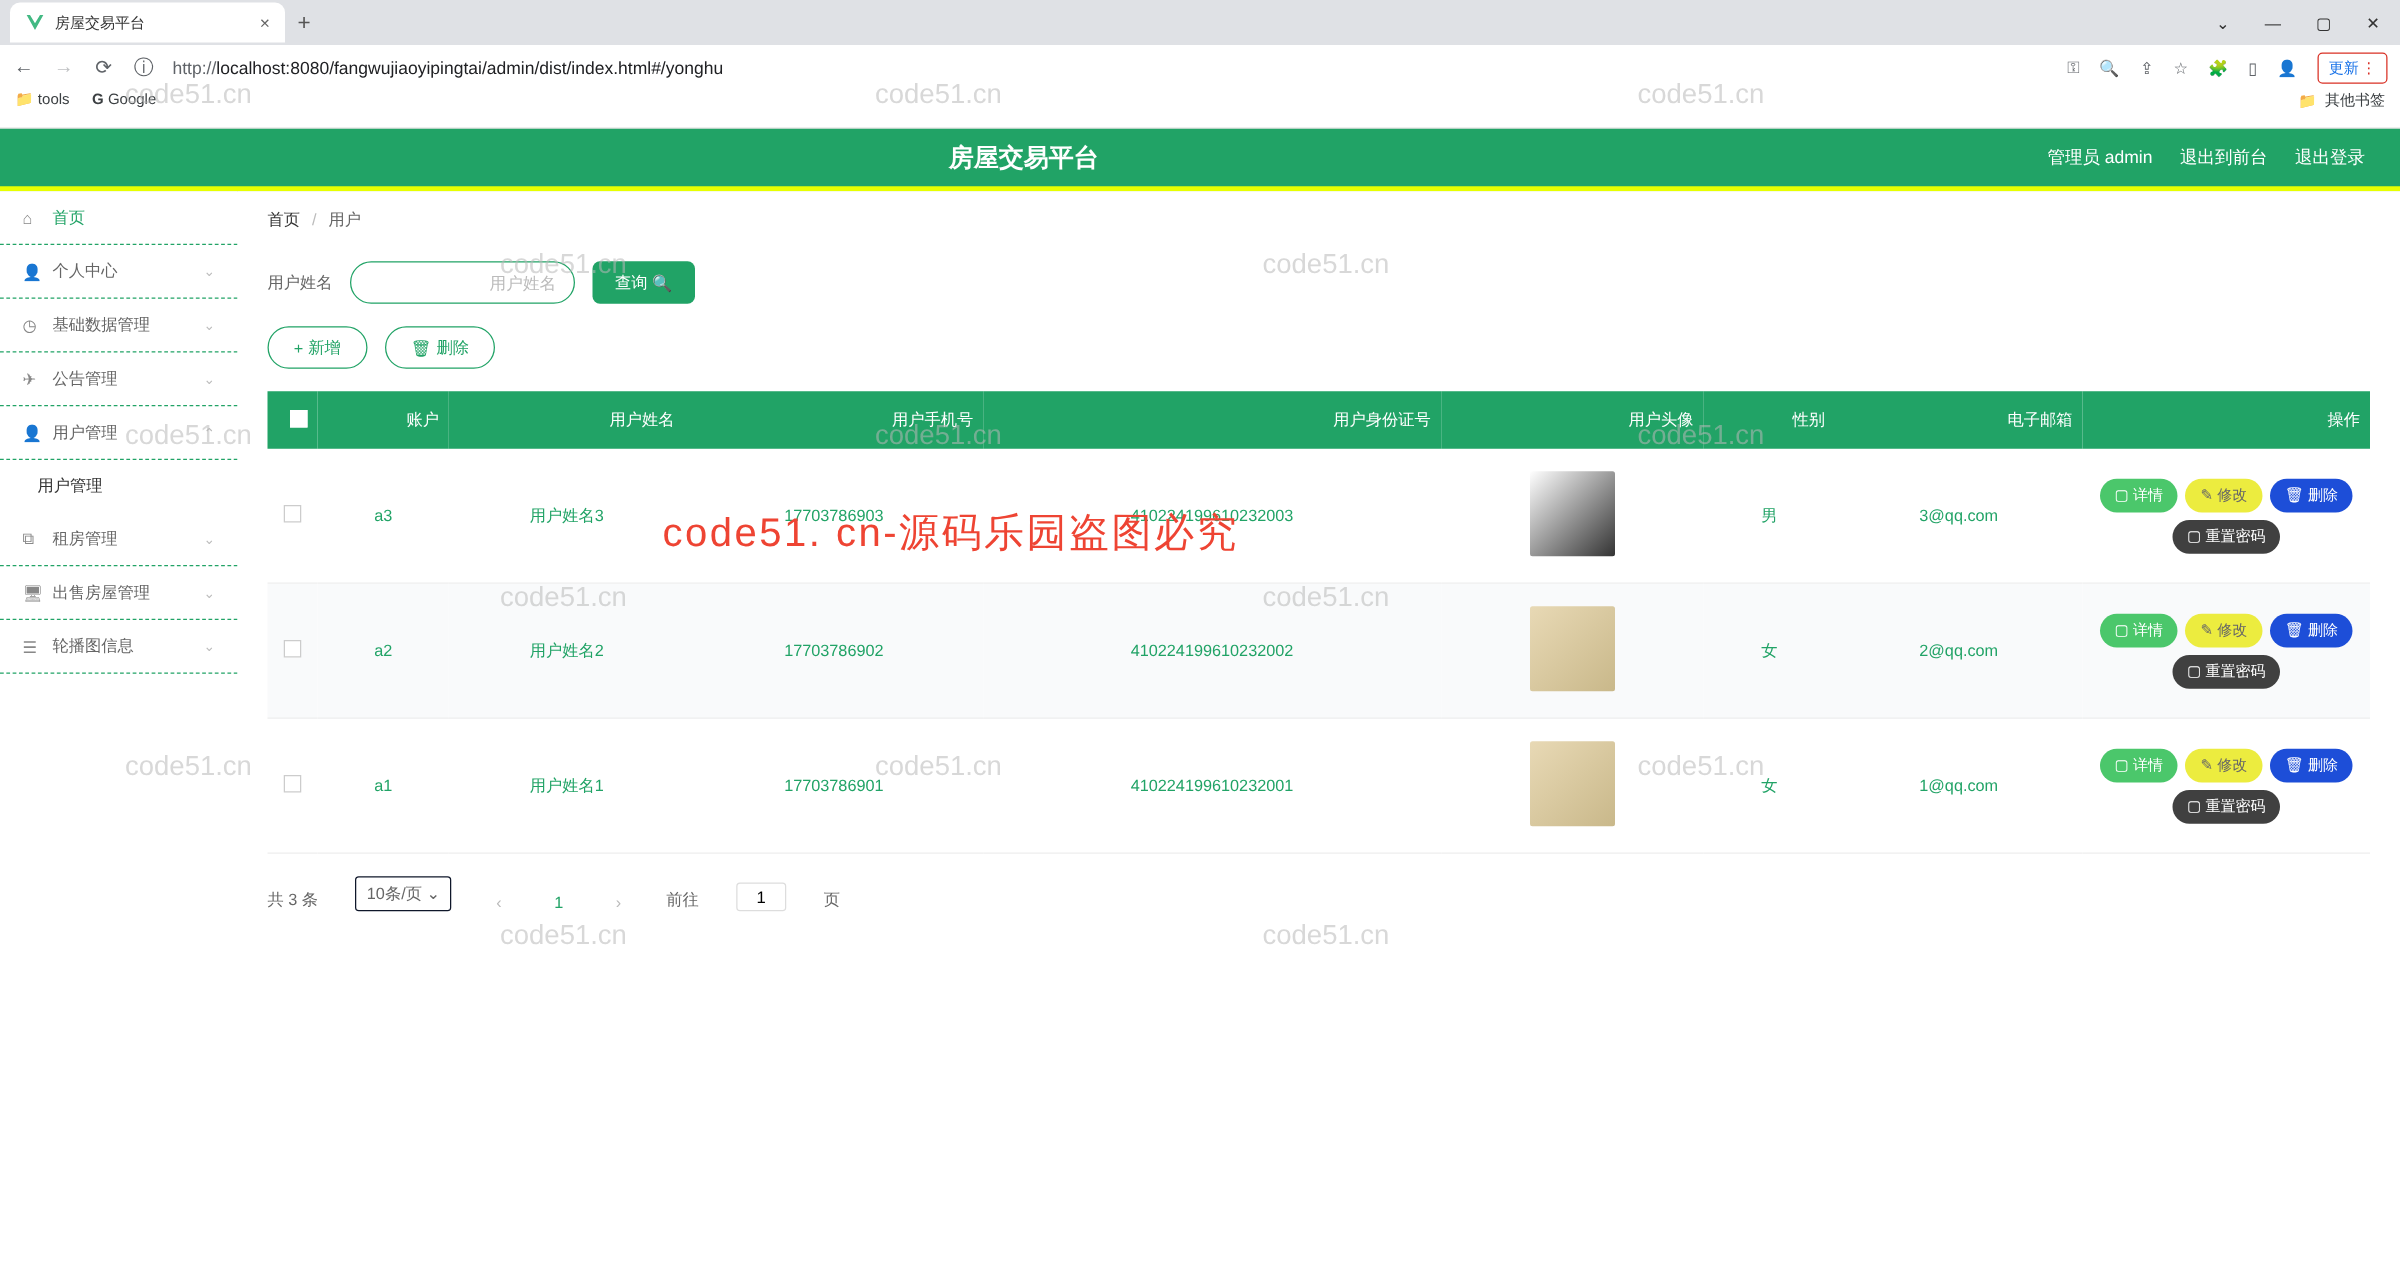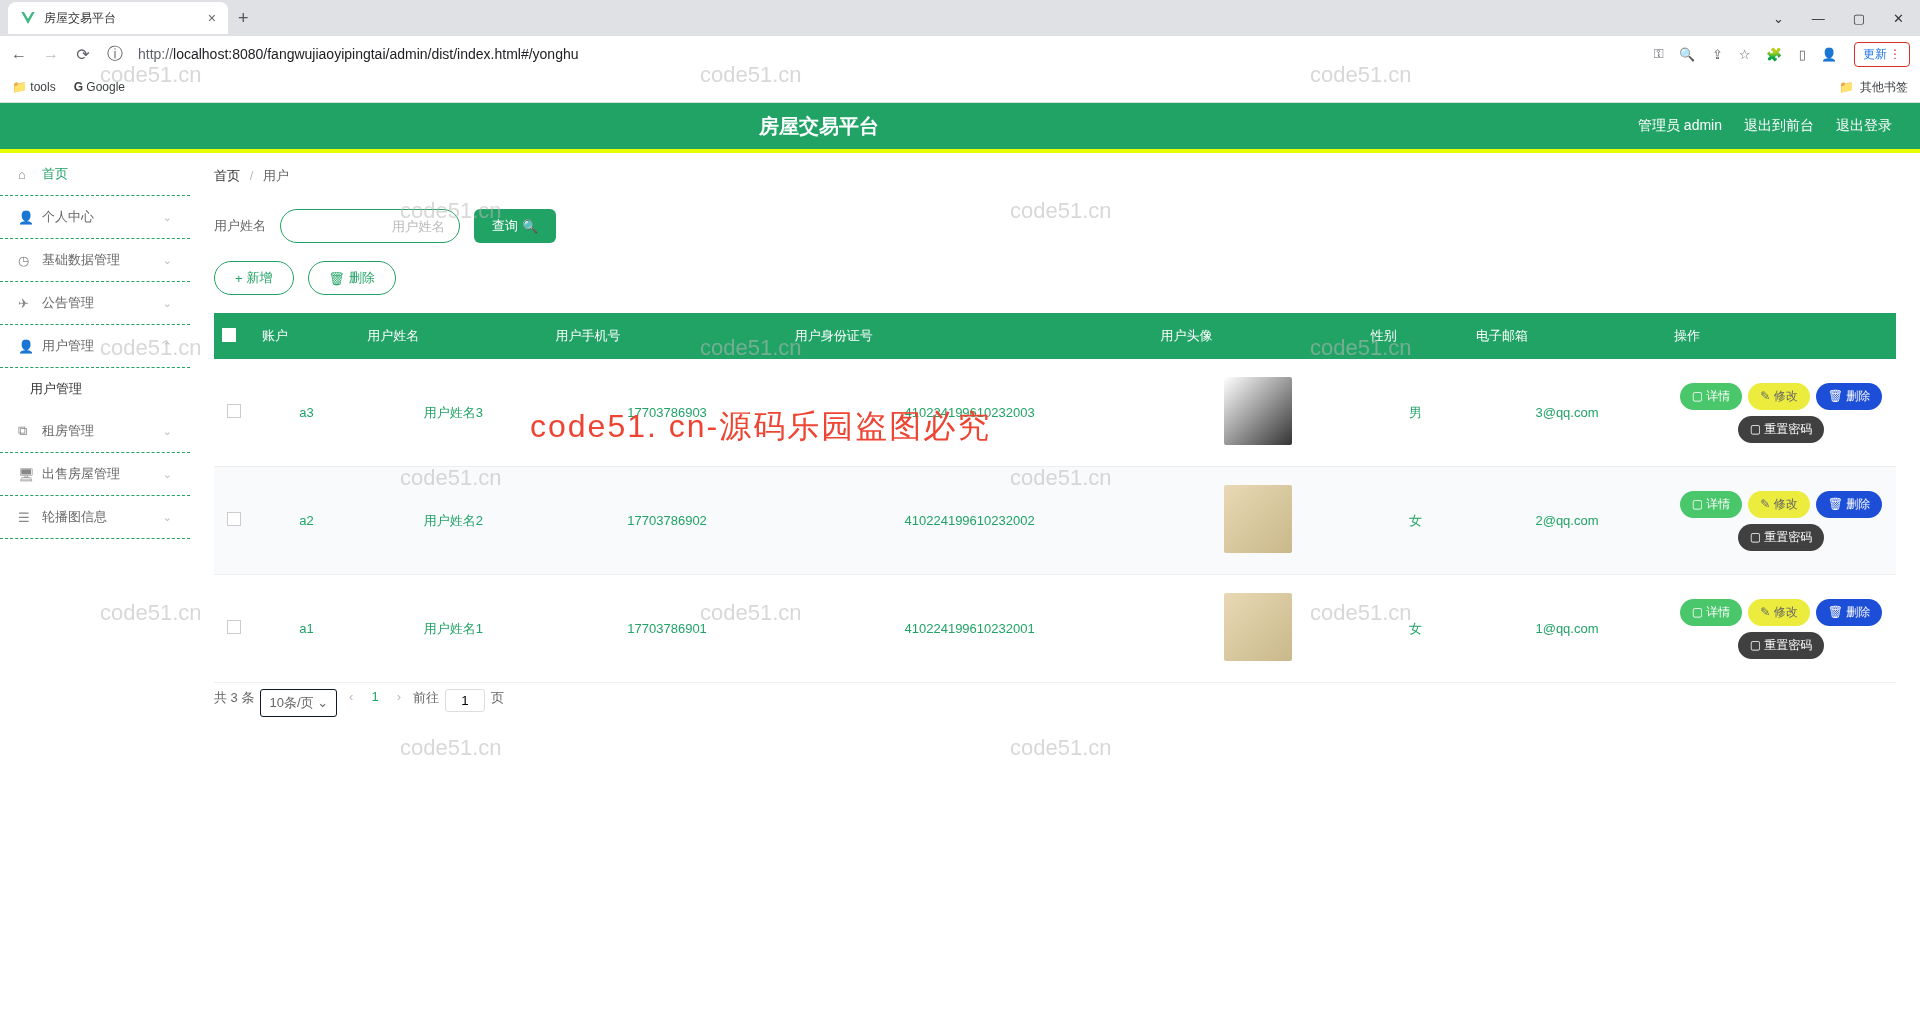--- a/index.html
+++ b/index.html
@@ -13,21 +13,21 @@
 .tab .close { margin-left: auto; color: #666; font-size: 14px; }
 .new-tab { padding: 0 10px; color: #555; font-size: 18px; }
 .window-controls { margin-left: auto; display: flex; gap: 28px; padding-right: 16px; color: #333; }
 .addr-bar { display: flex; align-items: center; height: 36px; padding: 0 10px; gap: 14px; }
 .addr-bar .nav-ico { color: #5f6368; font-size: 16px; width: 18px; text-align: center; }
 .addr-bar .url { flex: 1; color: #202124; font-size: 14px; }
 .addr-bar .url .proto { color: #5f6368; }
 .addr-right { display: flex; align-items: center; gap: 16px; color: #5f6368; }
 .update-btn { border: 1px solid #d93025; color: #1a73e8; padding: 3px 8px; border-radius: 4px; font-size: 12px; display:flex; align-items:center; gap:2px; }
 .update-btn .dots { color:#d93025; }
-.bookmarks { display: flex; align-items: center; height: 30px; padding: 0 12px; gap: 18px; font-size: 12px; color: #3c4043; }
+.bookmarks { display: flex; align-items: flex-start; height: 30px; padding: 0 12px; gap: 18px; font-size: 12px; color: #3c4043; }
 .bookmarks .folder-ico { color: #f6b73c; }
 .bookmarks .right { margin-left: auto; display: flex; align-items: center; gap: 6px; }
 .bookmarks .g-icon { font-weight:bold; }
 
 
 .app-header { background: #21a366; color: #fff; height: 50px; display: flex; align-items: center; border-bottom: 4px solid #e8ff00; }
 .app-title { flex: 1; text-align: center; font-size: 20px; font-weight: 600; }
 .header-right { display: flex; gap: 22px; padding-right: 28px; font-size: 14px; }
 
 
@@ -50,36 +50,36 @@
 .search-wrap { position: relative; }
 .search-wrap::before { content: "🔍"; position: absolute; left: 10px; top: 8px; font-size: 12px; color: #aaa; }
 .search-input::placeholder { color: #bbb; text-align: right; }
 .query-btn { background: #21a366; color: #fff; border: none; border-radius: 6px; height: 34px; padding: 0 18px; font-size: 13px; display: flex; align-items: center; gap: 4px; }
 
 .action-row { display: flex; gap: 14px; margin-bottom: 18px; }
 .out-btn { border: 1px solid #21a366; background: #fff; color: #21a366; border-radius: 20px; height: 34px; padding: 0 20px; font-size: 13px; display: flex; align-items: center; gap: 4px; }
 
 
 table { width: 100%; border-collapse: collapse; }
-thead th { background: #21a366; color: #fff; font-weight: normal; font-size: 13px; padding: 14px 8px; text-align: left; }
+thead th { background: #21a366; color: #fff; font-weight: normal; font-size: 13px; padding: 14px 8px; text-align: right; }
 tbody td { padding: 18px 8px; text-align: center; color: #21a366; font-size: 13px; border-bottom: 1px solid #eee; vertical-align: middle; }
 tbody tr:nth-child(even) { background: #f9fafb; }
 .checkbox { width: 14px; height: 14px; border: 1px solid #ccc; display: inline-block; background: #fff; }
 thead .checkbox { border-color: #fff; }
 .avatar { width: 68px; height: 68px; background: linear-gradient(135deg, #e8d9b5, #c9b88a); display: inline-block; border-radius: 2px; }
 .avatar.panda { background: linear-gradient(135deg, #fff, #333); }
 .ops { display: flex; flex-wrap: wrap; gap: 6px; justify-content: center; }
 .pill { border-radius: 14px; padding: 5px 12px; font-size: 12px; color: #fff; display: inline-flex; align-items: center; gap: 3px; }
 .pill.detail { background: #4bc76b; text-align: right; }
 .pill.edit { background: #ecec3f; color: #666; }
 .pill.del { background: #1d4ed8; }
 .pill.reset { background: #404040; }
 
 
-.pagination { display: flex; align-items: flex-start; gap: 6px; margin-top: 6px; font-size: 13px; color: #666; }
+.pagination { display: flex; align-items: flex-end; gap: 30px; margin-top: 18px; font-size: 13px; color: #666; }
 .page-select { border: 1px solid #0f172a; padding: 4px 8px; border-radius: 3px; color: #666; }
 .page-num { color: #21a366; padding: 0 6px; }
 .page-arrow { color: #bbb; padding: 0 6px; }
 .page-input { width: 40px; border: 1px solid #ddd; text-align: center; padding: 3px; border-radius: 3px; }
 
 
 .watermark { position: fixed; color: #b8b8b8; font-size: 22px; pointer-events: none; z-index: 999; opacity: 0.55; }
 .wm-red { position: fixed; color: #e43; font-size: 32px; font-weight: normal; pointer-events: none; z-index: 1000; letter-spacing: 2px; }
 </style>
 </head>

